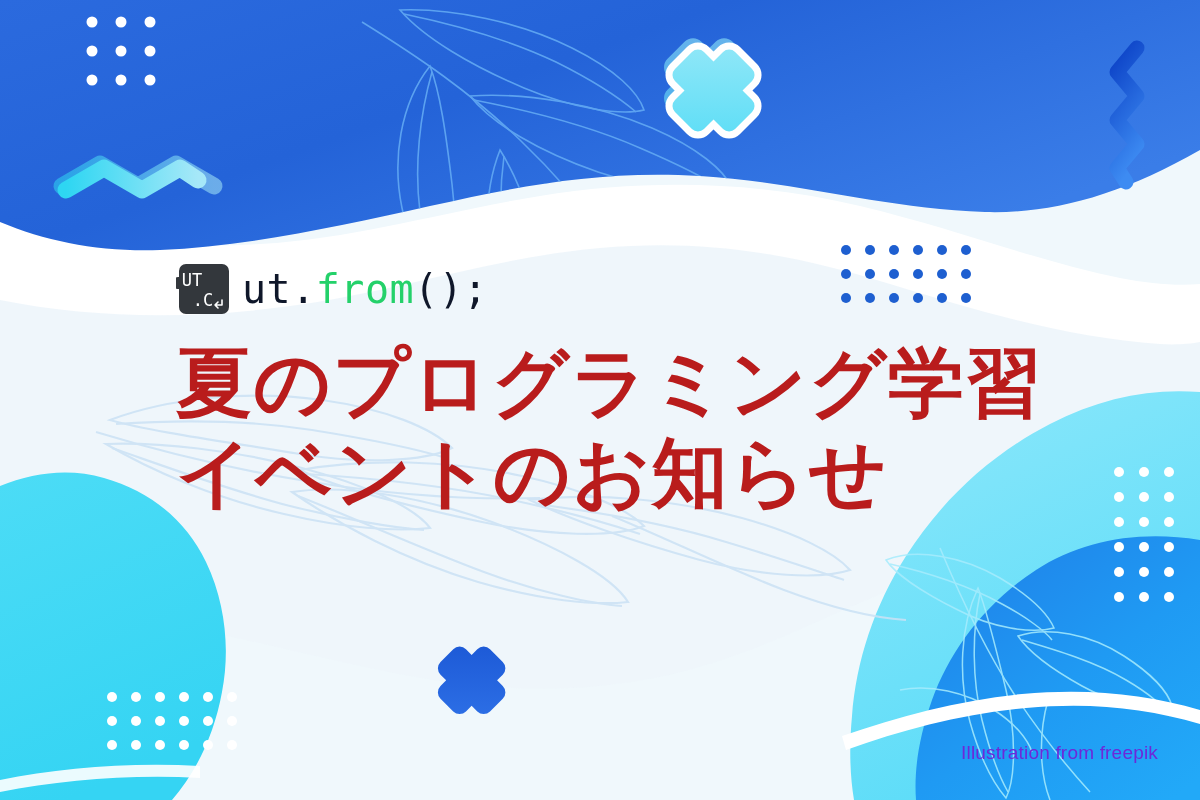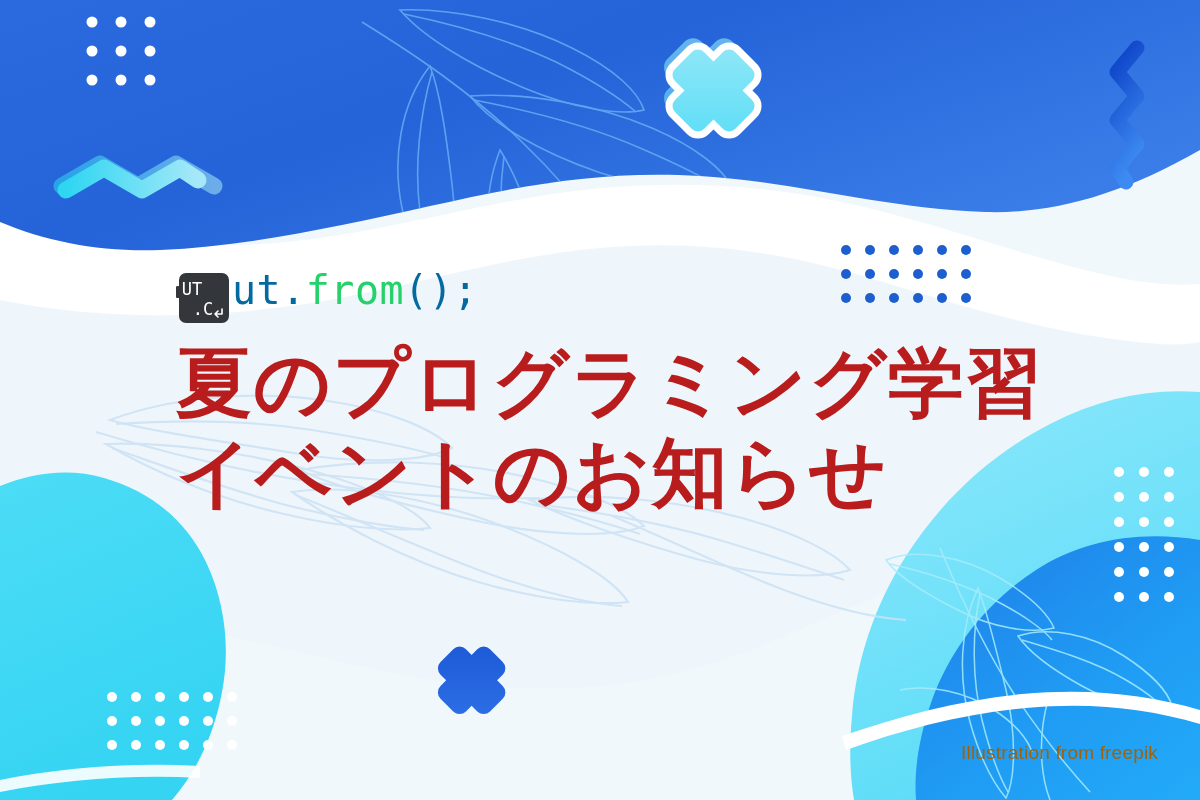--- a/index.html
+++ b/index.html
@@ -31,39 +31,40 @@
     position: absolute;
     inset: 0;
     width: 1200px;
     height: 800px;
   }
 
   
   #brand {
     position: absolute;
     left: 176px;
-    top: 270px;
+    top: 261px;
     display: flex;
-    align-items: flex-start;
+    align-items: center;
+    gap: 10px;
   }
   #brand-mark {
     width: 56px;
     height: 56px;
     flex: 0 0 auto;
   }
   #brand-wordmark {
     font-family: "DejaVu Sans Mono", "Liberation Mono", monospace;
     font-size: 40px;
     letter-spacing: 0.5px;
     line-height: 1;
     white-space: nowrap;
     display: flex;
     align-items: baseline;
   }
-  .wm-gray { color: #0369a1; }
+  .wm-gray { color: #0f172a; }
   .wm-green { color: #24d16a; }
 
   
   #headline {
     position: absolute;
     left: 176px;
     top: 338px;
     width: 920px;
   }
   .headline-line {
@@ -76,21 +77,21 @@
     white-space: nowrap;
   }
 
   
   #credit {
     position: absolute;
     right: 42px;
     bottom: 36px;
     font-family: "Liberation Sans", sans-serif;
     font-size: 19px;
-    color: #a16207;
+    color: #6d28d9;
     letter-spacing: 0.01em;
     white-space: nowrap;
   }
 </style>
 </head>
 <body>
 
 <div id="banner">
 
   <svg id="bg-svg" viewBox="0 0 1200 800" preserveAspectRatio="none">

